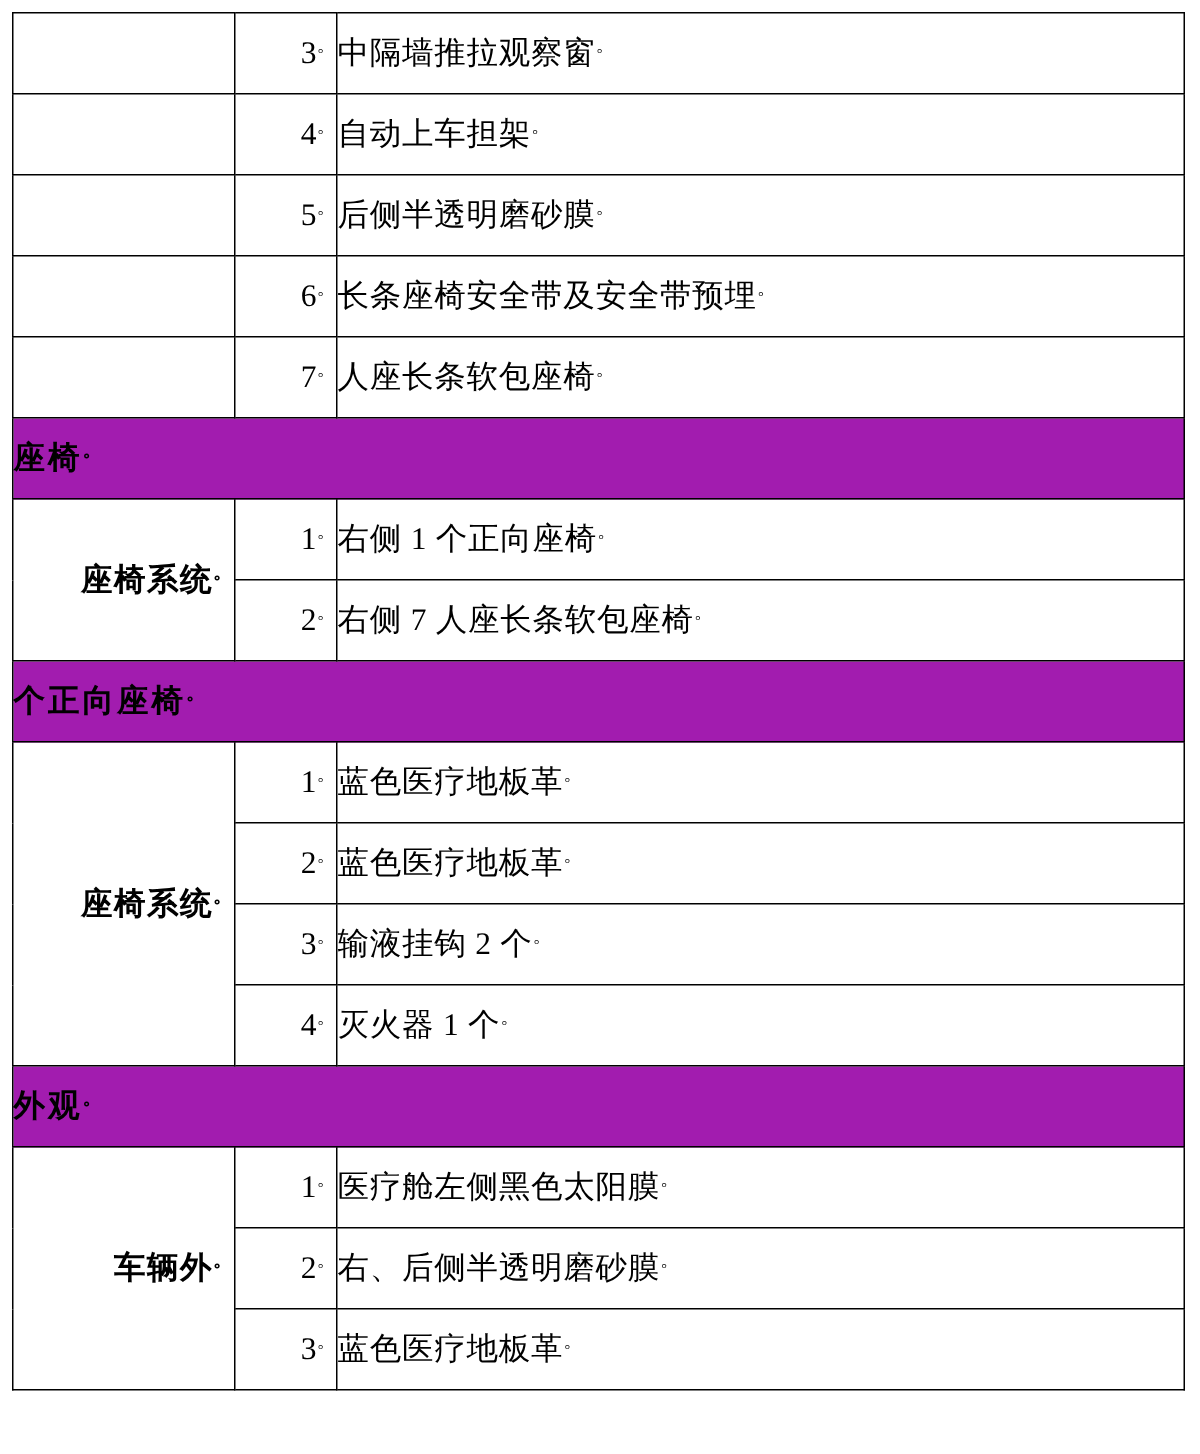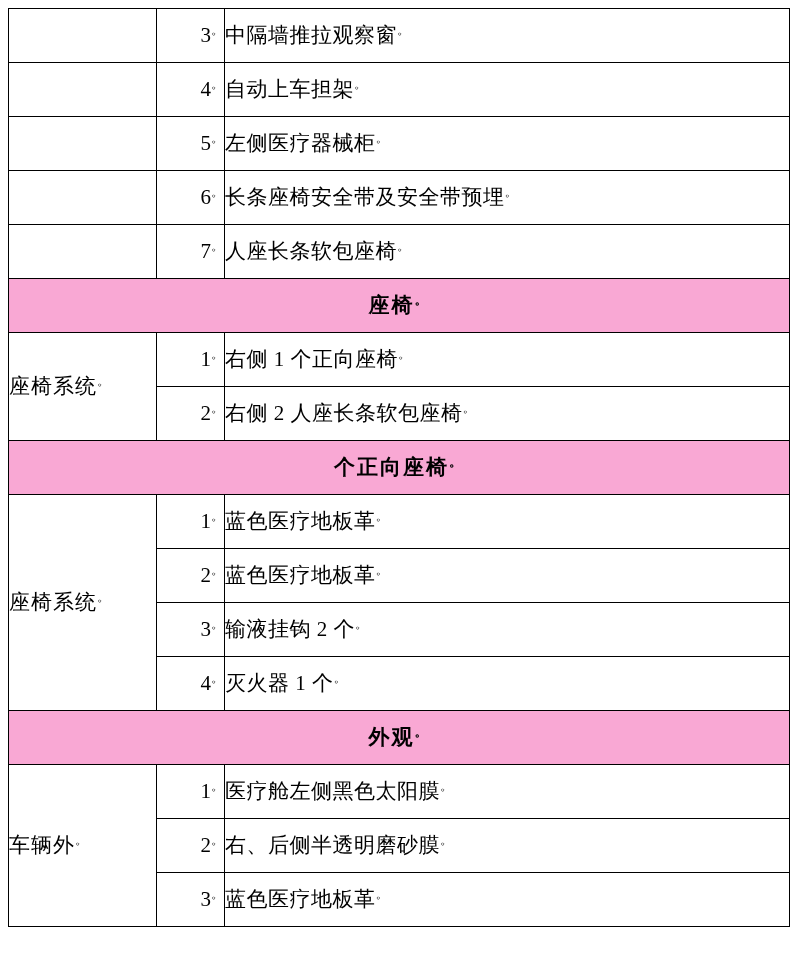--- a/index.html
+++ b/index.html
@@ -35,38 +35,38 @@
     vertical-align: middle;
     font-size: 21px;
     line-height: 1.2;
   }
   
   col.c-cat { width: 148px; }
   col.c-num { width: 68px; }
   col.c-desc { width: 565px; }
 
   td.cat {
-    text-align: left;
+    text-align: right;
     font-size: 21px;
     letter-spacing: 1px;
+    font-weight: bold;
   }
   td.num {
     text-align: right;
     padding-right: 9px;
     font-size: 21px;
   }
   td.desc {
     text-align: left;
     padding-left: 12px;
     font-size: 21px;
     letter-spacing: 0.5px;
   }
   td.section {
-    background: #f9a8d4;
-    text-align: center;
+    background: #a21caf;
     font-weight: bold;
     font-size: 21px;
     height: 53px;
     letter-spacing: 2px;
   }
   tr.row td {
     height: 53px;
   }
   
   td.blank-left {
@@ -101,21 +101,21 @@
         <td class="desc"><span>中隔墙推拉观察窗</span><span class="mark">。</span></td>
       </tr>
       <tr class="row">
         <td class="blank-left"></td>
         <td class="num"><span>4</span><span class="mark">。</span></td>
         <td class="desc"><span>自动上车担架</span><span class="mark">。</span></td>
       </tr>
       <tr class="row">
         <td class="blank-left"></td>
         <td class="num"><span>5</span><span class="mark">。</span></td>
-        <td class="desc"><span>左侧医疗器械柜</span><span class="mark">。</span></td>
+        <td class="desc"><span>后侧半透明磨砂膜</span><span class="mark">。</span></td>
       </tr>
       <tr class="row">
         <td class="blank-left"></td>
         <td class="num"><span>6</span><span class="mark">。</span></td>
         <td class="desc"><span>长条座椅安全带及安全带预埋</span><span class="mark">。</span></td>
       </tr>
       <tr class="row">
         <td class="blank-left"></td>
         <td class="num"><span>7</span><span class="mark">。</span></td>
         <td class="desc"><span>人座长条软包座椅</span><span class="mark">。</span></td>
@@ -125,21 +125,21 @@
         <td class="section" colspan="3"><span>座椅</span><span class="mark">。</span></td>
       </tr>
 
       <tr class="row">
         <td class="cat" rowspan="2"><span class="catlabel">座椅系统</span><span class="mark">。</span></td>
         <td class="num"><span>1</span><span class="mark">。</span></td>
         <td class="desc"><span>右侧 1 个正向座椅</span><span class="mark">。</span></td>
       </tr>
       <tr class="row">
         <td class="num"><span>2</span><span class="mark">。</span></td>
-        <td class="desc"><span>右侧 2 人座长条软包座椅</span><span class="mark">。</span></td>
+        <td class="desc"><span>右侧 7 人座长条软包座椅</span><span class="mark">。</span></td>
       </tr>
 
       <tr>
         <td class="section" colspan="3"><span>个正向座椅</span><span class="mark">。</span></td>
       </tr>
 
       <tr class="row">
         <td class="cat" rowspan="4"><span class="catlabel">座椅系统</span><span class="mark">。</span></td>
         <td class="num"><span>1</span><span class="mark">。</span></td>
         <td class="desc"><span>蓝色医疗地板革</span><span class="mark">。</span></td>

